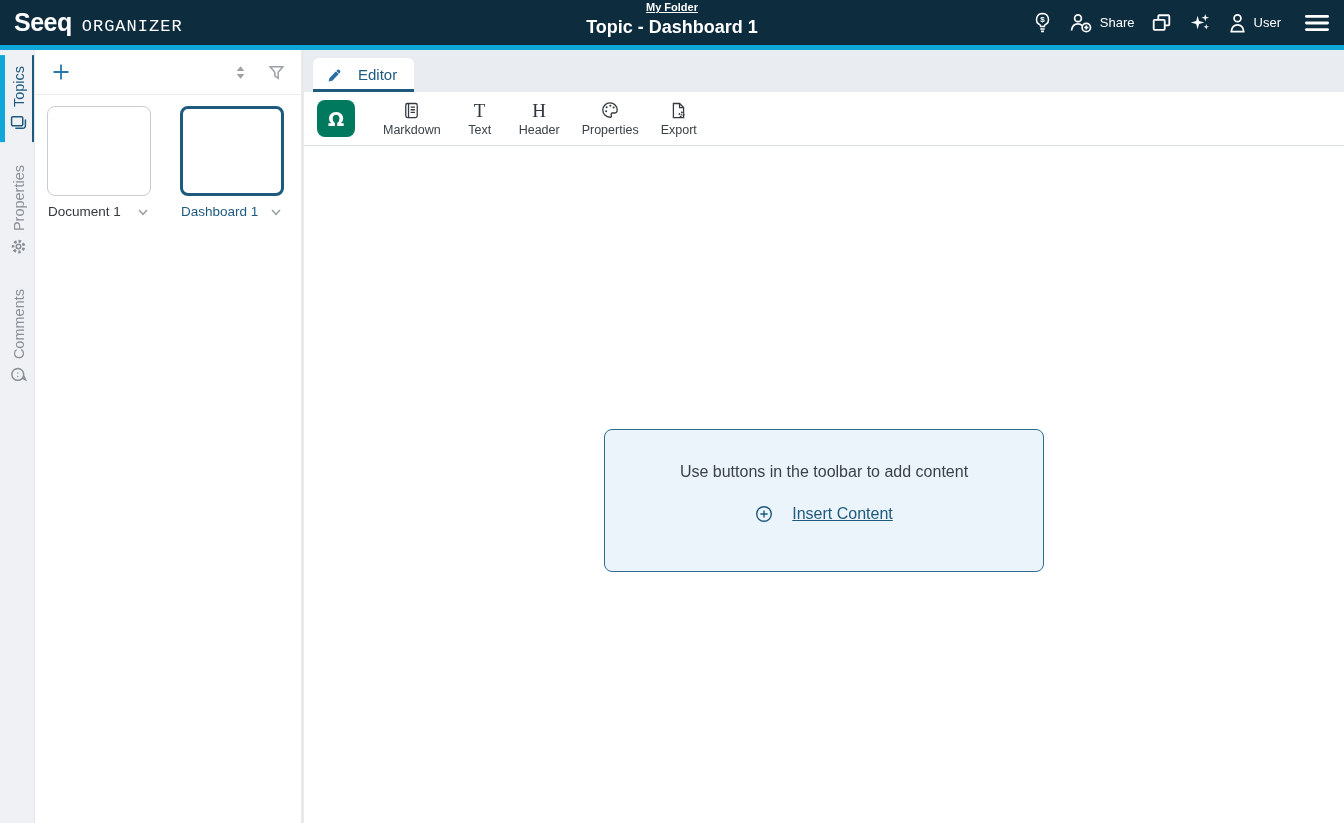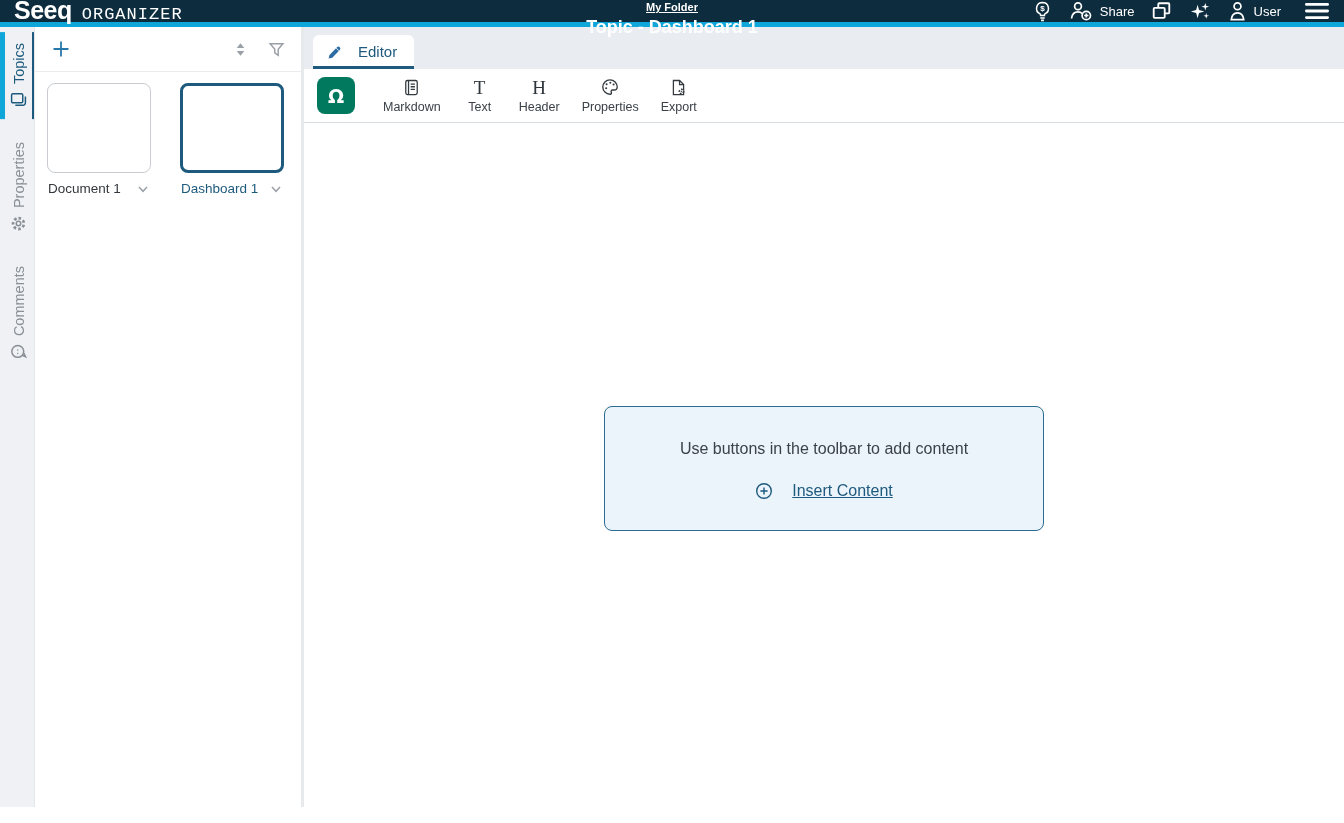--- a/index.html
+++ b/index.html
@@ -5,21 +5,21 @@
   * { margin:0; padding:0; box-sizing:border-box; }
   html,body { width:1344px; height:823px; overflow:hidden; }
   body {
     font-family:"Liberation Sans","DejaVu Sans",sans-serif;
     font-size:13px; color:#3a4148; background:#fff;
   }
   svg { display:block; }
 
   
   .app-header {
-    height:27px; background:#0d2c3e; color:#fff;
+    height:50px; background:#0d2c3e; color:#fff;
     display:flex; align-items:center; justify-content:space-between;
     padding:0 14px; position:relative;
     border-bottom:5px solid #0fa6d9;
   }
   .logo-area { display:flex; align-items:baseline; gap:10px; }
   .logo-seeq { font-size:25px; font-weight:700; letter-spacing:-0.5px; line-height:1; }
   .logo-app  { font-size:17px; font-weight:400; letter-spacing:1px;font-family:Liberation Mono, monospace; }
   .header-center {
     position:absolute; left:50%; top:0; transform:translateX(-50%);
     display:flex; flex-direction:column; align-items:center; height:38px;
@@ -108,21 +108,21 @@
     color:#3a4148; min-width:56px;
   }
   .tool-btn .tb-icon { height:19px; display:flex; align-items:center; justify-content:center; color:#333a40; }
   .tool-btn .tb-glyph { font-family:"Liberation Serif","DejaVu Serif",serif; font-size:19px; line-height:19px; color:#2e353b; }
   .tool-btn .tb-label { font-size:12.5px; }
 
   .canvas { flex:1; overflow:auto; display:flex; justify-content:center; align-items:flex-start; }
   .empty-box {
     margin-top:283px; width:440px; text-align:center;
     background:#ebf3fb; border:1px solid #2e6c91; border-radius:8px;
-    padding:33px 20px 27px;
+    padding:33px 20px 45px;
   }
   .empty-msg { font-size:16px; color:#3b4248; }
   .insert-link {
     margin-top:24px; display:inline-flex; align-items:center; gap:19px;
     color:#1d5a7d; font-size:16px; cursor:pointer;
   }
   .insert-link .link-text { text-decoration:underline; }
   .plus-circle { width:18px; height:18px; }
 </style>
 </head>

